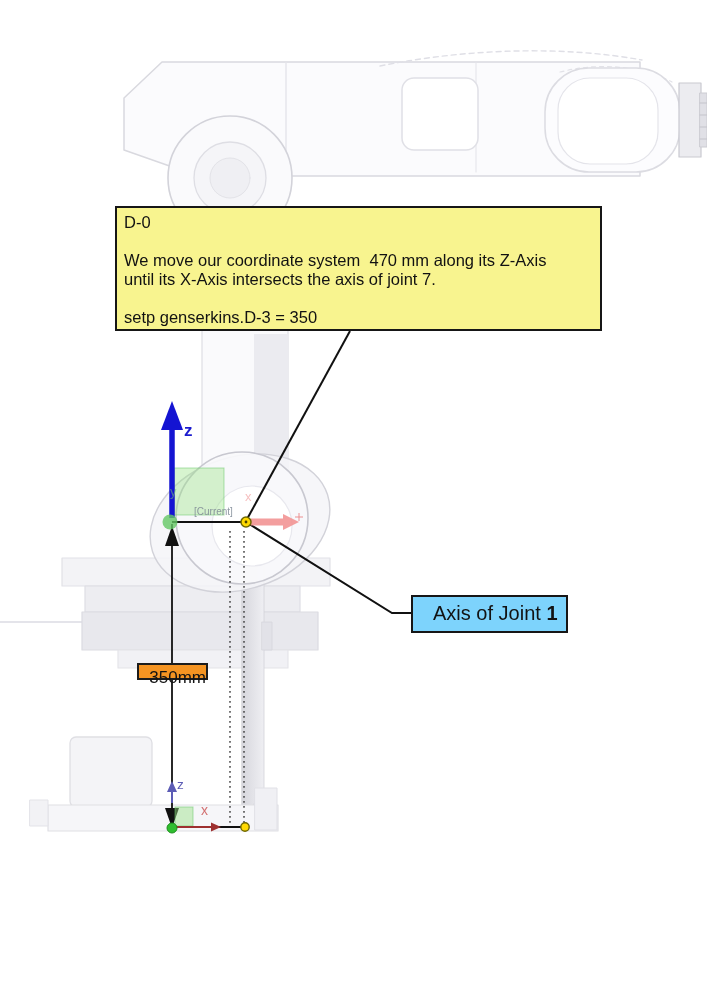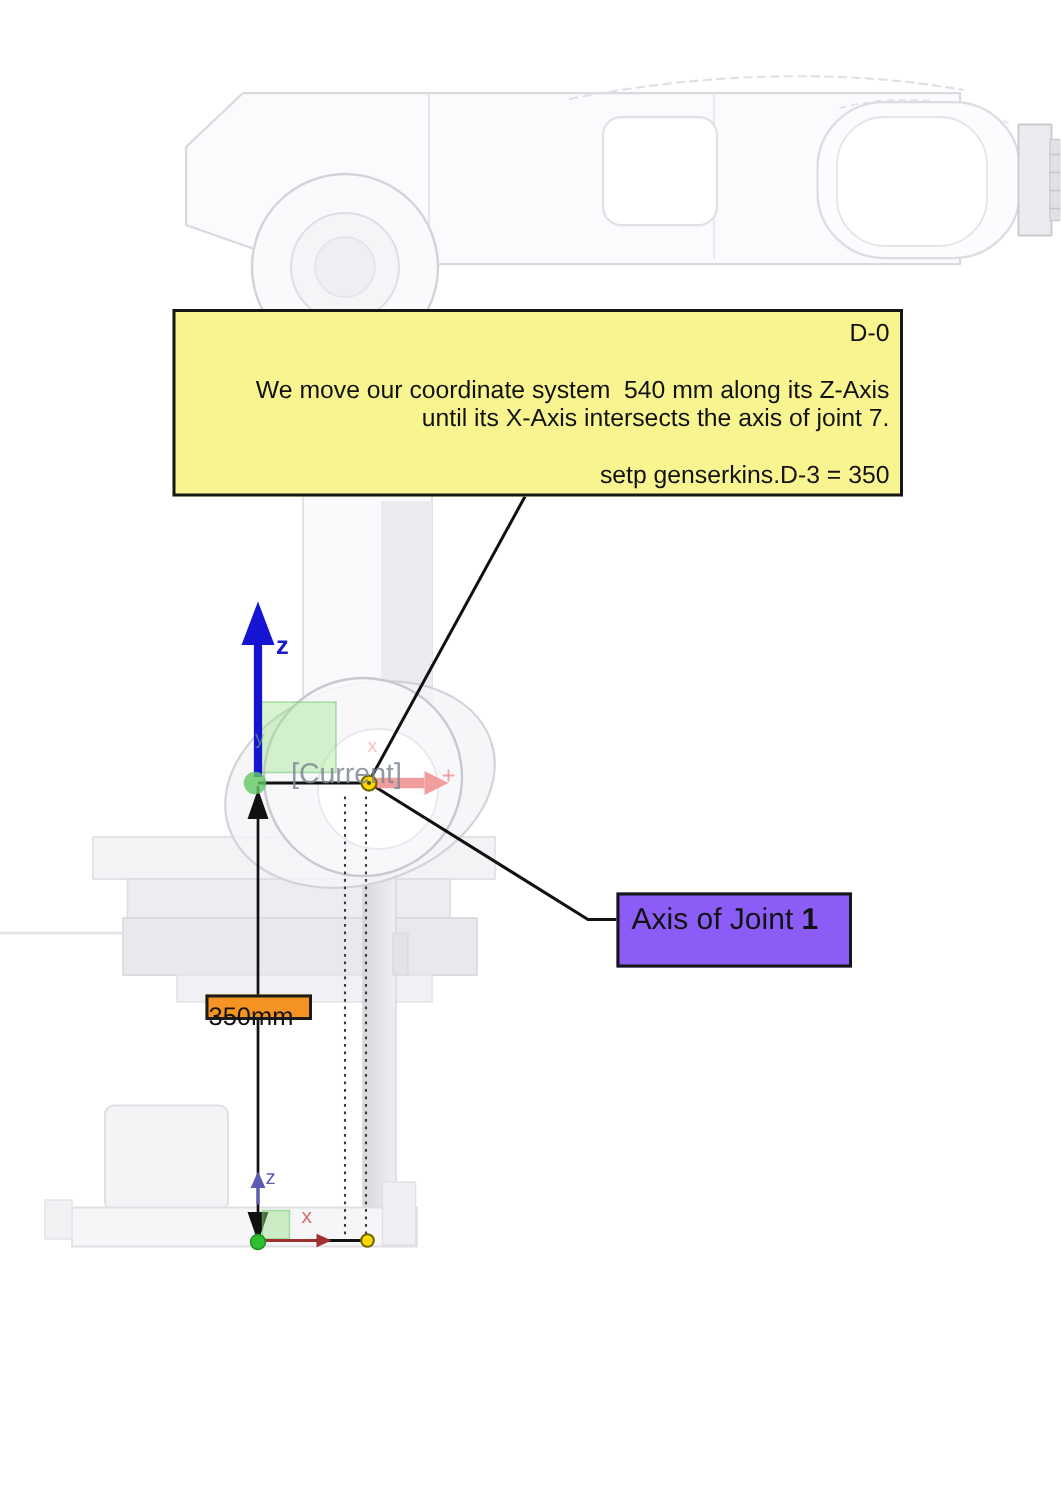--- a/index.html
+++ b/index.html
@@ -9,40 +9,40 @@
   }
   #scene{position:absolute;left:0;top:0;width:707px;height:1000px;}
   .overlay{position:absolute;box-sizing:border-box;}
   
   .note-box{
     left:115px;top:206px;width:487px;height:125px;
     background:#F8F48F;border:2px solid #161616;
     padding:5px 7px;color:#121212;
     font-size:16.5px;line-height:19px;
   }
-  .note-line{white-space:pre-wrap;margin:0;text-align:right;}
+  .note-line{white-space:pre-wrap;margin:0;}
   .note-gap{height:19px;}
   
   .axis-box{
-    left:411px;top:595px;width:157px;height:50px;
-    background:#8b5cf6;border:2px solid #161616;
+    left:411px;top:595px;width:157px;height:38px;
+    background:#7dd3fc;border:2px solid #161616;
     font-size:20px;line-height:33px;color:#121212;
-    padding-left:8px;white-space:nowrap;
+    padding-left:20px;white-space:nowrap;
   }
   .axis-box .emph{font-weight:bold;}
   
   .dim-box{
     left:137px;top:663px;width:71px;height:17px;
     background:#F59422;border:2px solid #1c1c1c;
     font-size:17px;line-height:25px;color:#131313;
-    text-align:left;white-space:nowrap;
+    text-align:right;white-space:nowrap;
   }
   .lbl{position:absolute;white-space:nowrap;}
   .z-top{left:184px;top:421px;font-size:17px;font-weight:bold;color:#1C1CCE;}
-  .current{left:194px;top:506px;font-size:19px;color:rgba(125,135,148,0.85);}
+  .current{left:194px;top:506px;font-size:10px;color:rgba(125,135,148,0.85);}
   .y-faint{left:170px;top:484px;font-size:13px;color:rgba(120,200,110,0.55);}
   .x-faint{left:245px;top:489px;font-size:13px;color:rgba(240,150,150,0.6);}
   .z-bottom{left:177px;top:777px;font-size:13.5px;color:#5C5CB5;}
   .x-bottom{left:201px;top:802px;font-size:14px;color:rgba(205,90,90,0.85);}
 </style>
 </head>
 <body>
 
 <div id="stage">
 
@@ -149,21 +149,21 @@
         <polygon points="221,827 211,822.5 211,831.5" fill="#9E3030"></polygon>
       </g>
       <circle cx="172" cy="828" r="5" fill="#2FBE2F" stroke="#1D8F1D" stroke-width="1"></circle>
       <circle cx="245" cy="827" r="4.2" fill="#FFD900" stroke="#6F6800" stroke-width="1.4"></circle>
     </g>
   </svg>
 
   <div class="overlay note-box">
     <p class="note-line">D-0</p>
     <div class="note-gap"></div>
-    <p class="note-line">We move our coordinate system  540 mm along its Z-Axis</p>
+    <p class="note-line">We move our coordinate system  470 mm along its Z-Axis</p>
     <p class="note-line">until its X-Axis intersects the axis of joint 7.</p>
     <div class="note-gap"></div>
     <p class="note-line">setp genserkins.D-3 = 350</p>
   </div>
 
   <div class="overlay axis-box">
     <span>Axis of Joint </span><span class="emph">1</span>
   </div>
 
   <div class="overlay dim-box">350mm</div>

